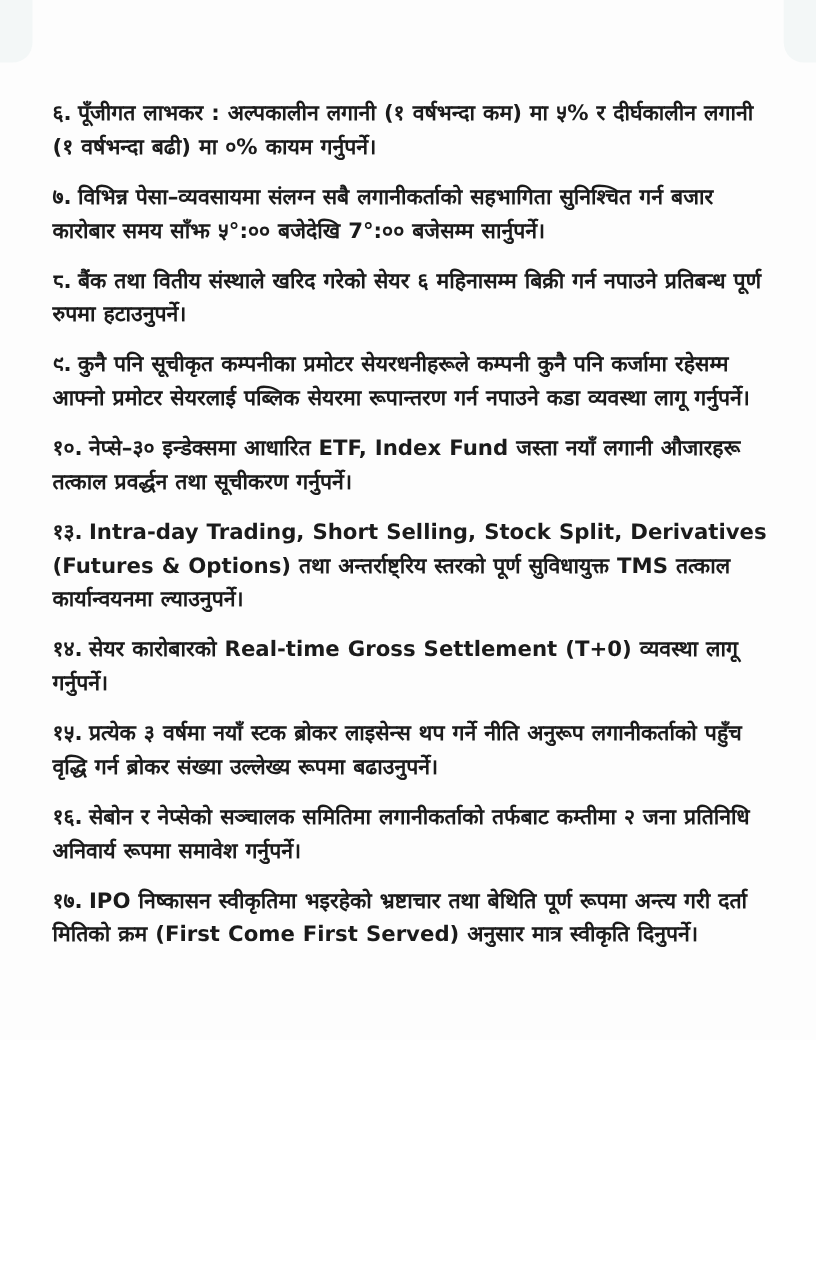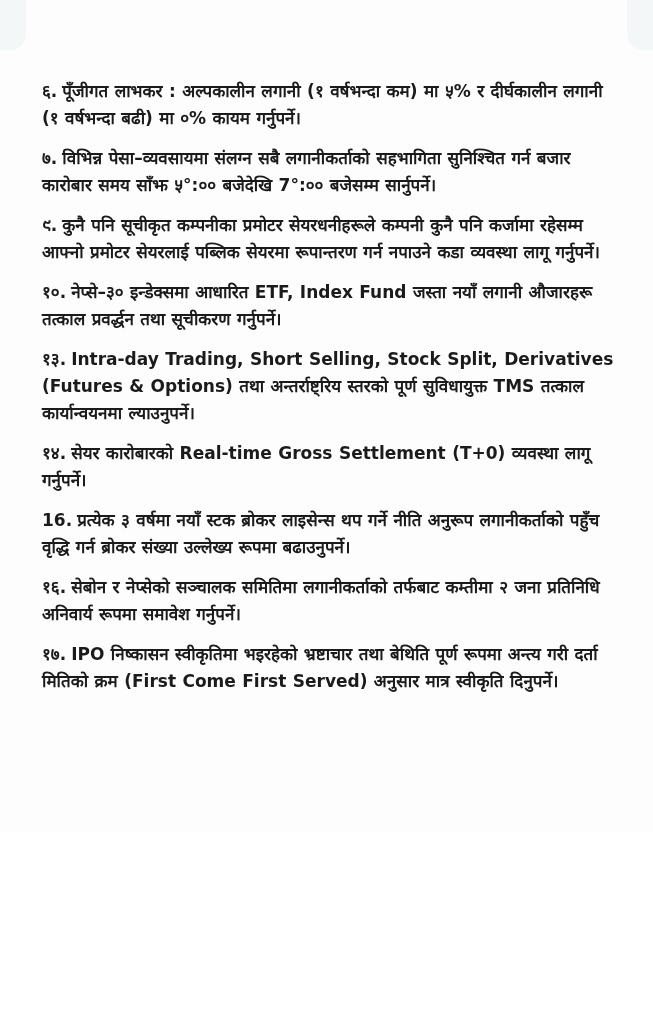--- a/index.html
+++ b/index.html
@@ -49,31 +49,32 @@
 
 <div class="page">
   <div class="corner tl"></div>
   <div class="corner tr"></div>
 
   <main class="content">
     <p class="item"><span class="num">६.</span><span class="txt">पूँजीगत लाभकर : अल्पकालीन लगानी (१ वर्षभन्दा कम) मा ५% र दीर्घकालीन लगानी (१ वर्षभन्दा बढी) मा ०% कायम गर्नुपर्ने।</span></p>
 
     <p class="item"><span class="num">७.</span><span class="txt">विभिन्न पेसा–व्यवसायमा संलग्न सबै लगानीकर्ताको सहभागिता सुनिश्चित गर्न बजार कारोबार समय साँझ ५°:०० बजेदेखि 7°:०० बजेसम्म सार्नुपर्ने।</span></p>
 
+    <p class="item"><span class="num">८.</span><span class="txt">बैंक तथा वितीय संस्थाले खरिद गरेको सेयर ६ महिनासम्म बिक्री गर्न नपाउने प्रतिबन्ध पूर्ण रुपमा हटाउनुपर्ने।</span></p>
 
     <p class="item"><span class="num">९.</span><span class="txt">कुनै पनि सूचीकृत कम्पनीका प्रमोटर सेयरधनीहरूले कम्पनी कुनै पनि कर्जामा रहेसम्म आफ्नो प्रमोटर सेयरलाई पब्लिक सेयरमा रूपान्तरण गर्न नपाउने कडा व्यवस्था लागू गर्नुपर्ने।</span></p>
 
     <p class="item"><span class="num">१०.</span><span class="txt">नेप्से–३० इन्डेक्समा आधारित ETF, Index Fund जस्ता नयाँ लगानी औजारहरू तत्काल प्रवर्द्धन तथा सूचीकरण गर्नुपर्ने।</span></p>
 
 
 
     <p class="item"><span class="num">१३.</span><span class="txt">Intra-day Trading, Short Selling, Stock Split, Derivatives (Futures &amp; Options) तथा अन्तर्राष्ट्रिय स्तरको पूर्ण सुविधायुक्त TMS तत्काल कार्यान्वयनमा ल्याउनुपर्ने।</span></p>
 
     <p class="item"><span class="num">१४.</span><span class="txt">सेयर कारोबारको Real-time Gross Settlement (T+0) व्यवस्था लागू गर्नुपर्ने।</span></p>
 
-    <p class="item"><span class="num">16.</span><span class="txt">प्रत्येक ३ वर्षमा नयाँ स्टक ब्रोकर लाइसेन्स थप गर्ने नीति अनुरूप लगानीकर्ताको पहुँच वृद्धि गर्न ब्रोकर संख्या उल्लेख्य रूपमा बढाउनुपर्ने।</span></p>
+    <p class="item"><span class="num">१५.</span><span class="txt">प्रत्येक ३ वर्षमा नयाँ स्टक ब्रोकर लाइसेन्स थप गर्ने नीति अनुरूप लगानीकर्ताको पहुँच वृद्धि गर्न ब्रोकर संख्या उल्लेख्य रूपमा बढाउनुपर्ने।</span></p>
 
     <p class="item"><span class="num">१६.</span><span class="txt">सेबोन र नेप्सेको सञ्चालक समितिमा लगानीकर्ताको तर्फबाट कम्तीमा २ जना प्रतिनिधि अनिवार्य रूपमा समावेश गर्नुपर्ने।</span></p>
 
     <p class="item"><span class="num">१७.</span><span class="txt">IPO निष्कासन स्वीकृतिमा भइरहेको भ्रष्टाचार तथा बेथिति पूर्ण रूपमा अन्त्य गरी दर्ता मितिको क्रम (First Come First Served) अनुसार मात्र स्वीकृति दिनुपर्ने।</span></p>
 
   </main>
 </div>
 
 </body></html>

